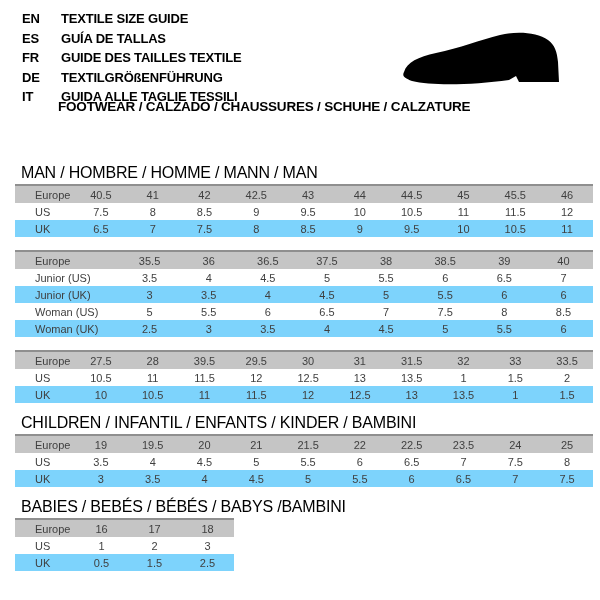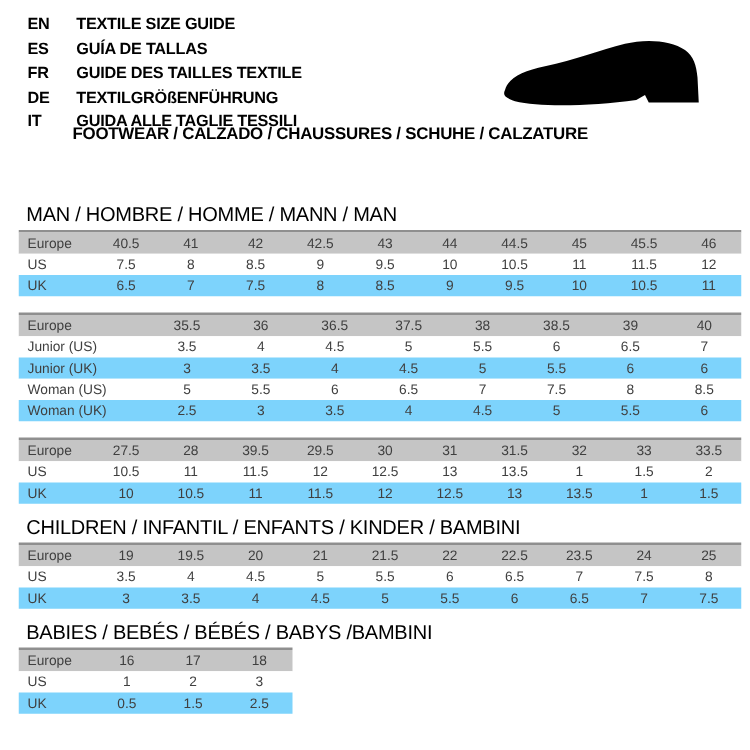--- a/index.html
+++ b/index.html
@@ -28,21 +28,21 @@
   .section-title {
     font-weight:normal; font-size:16px; letter-spacing:-0.2px;
     margin-left:6px; margin-bottom:5px; line-height:13px;
     white-space:nowrap;
   }
   .size-table { width:578px; border-top:2px solid #8f8f8f; font-size:11px; color:#3f3f3f; }
   .size-table.narrow { width:219px; }
   .t-row { display:flex; height:17px; align-items:center; background:#fff; }
   .t-row.head { background:#c5c5c5; }
   .t-row.odd { background:#7dd3fc; }
-  .t-label { width:60px; padding-left:7px; flex:none; }
+  .t-label { width:60px; padding-left:20px; flex:none; }
   .size-table.wide-labels .t-label { width:105px; }
   .t-cell { flex:1; text-align:center; }
 </style>
 </head>
 <body>
 
 <div class="page">
 
   <div class="lang-block">
       <div class="lang-row">

